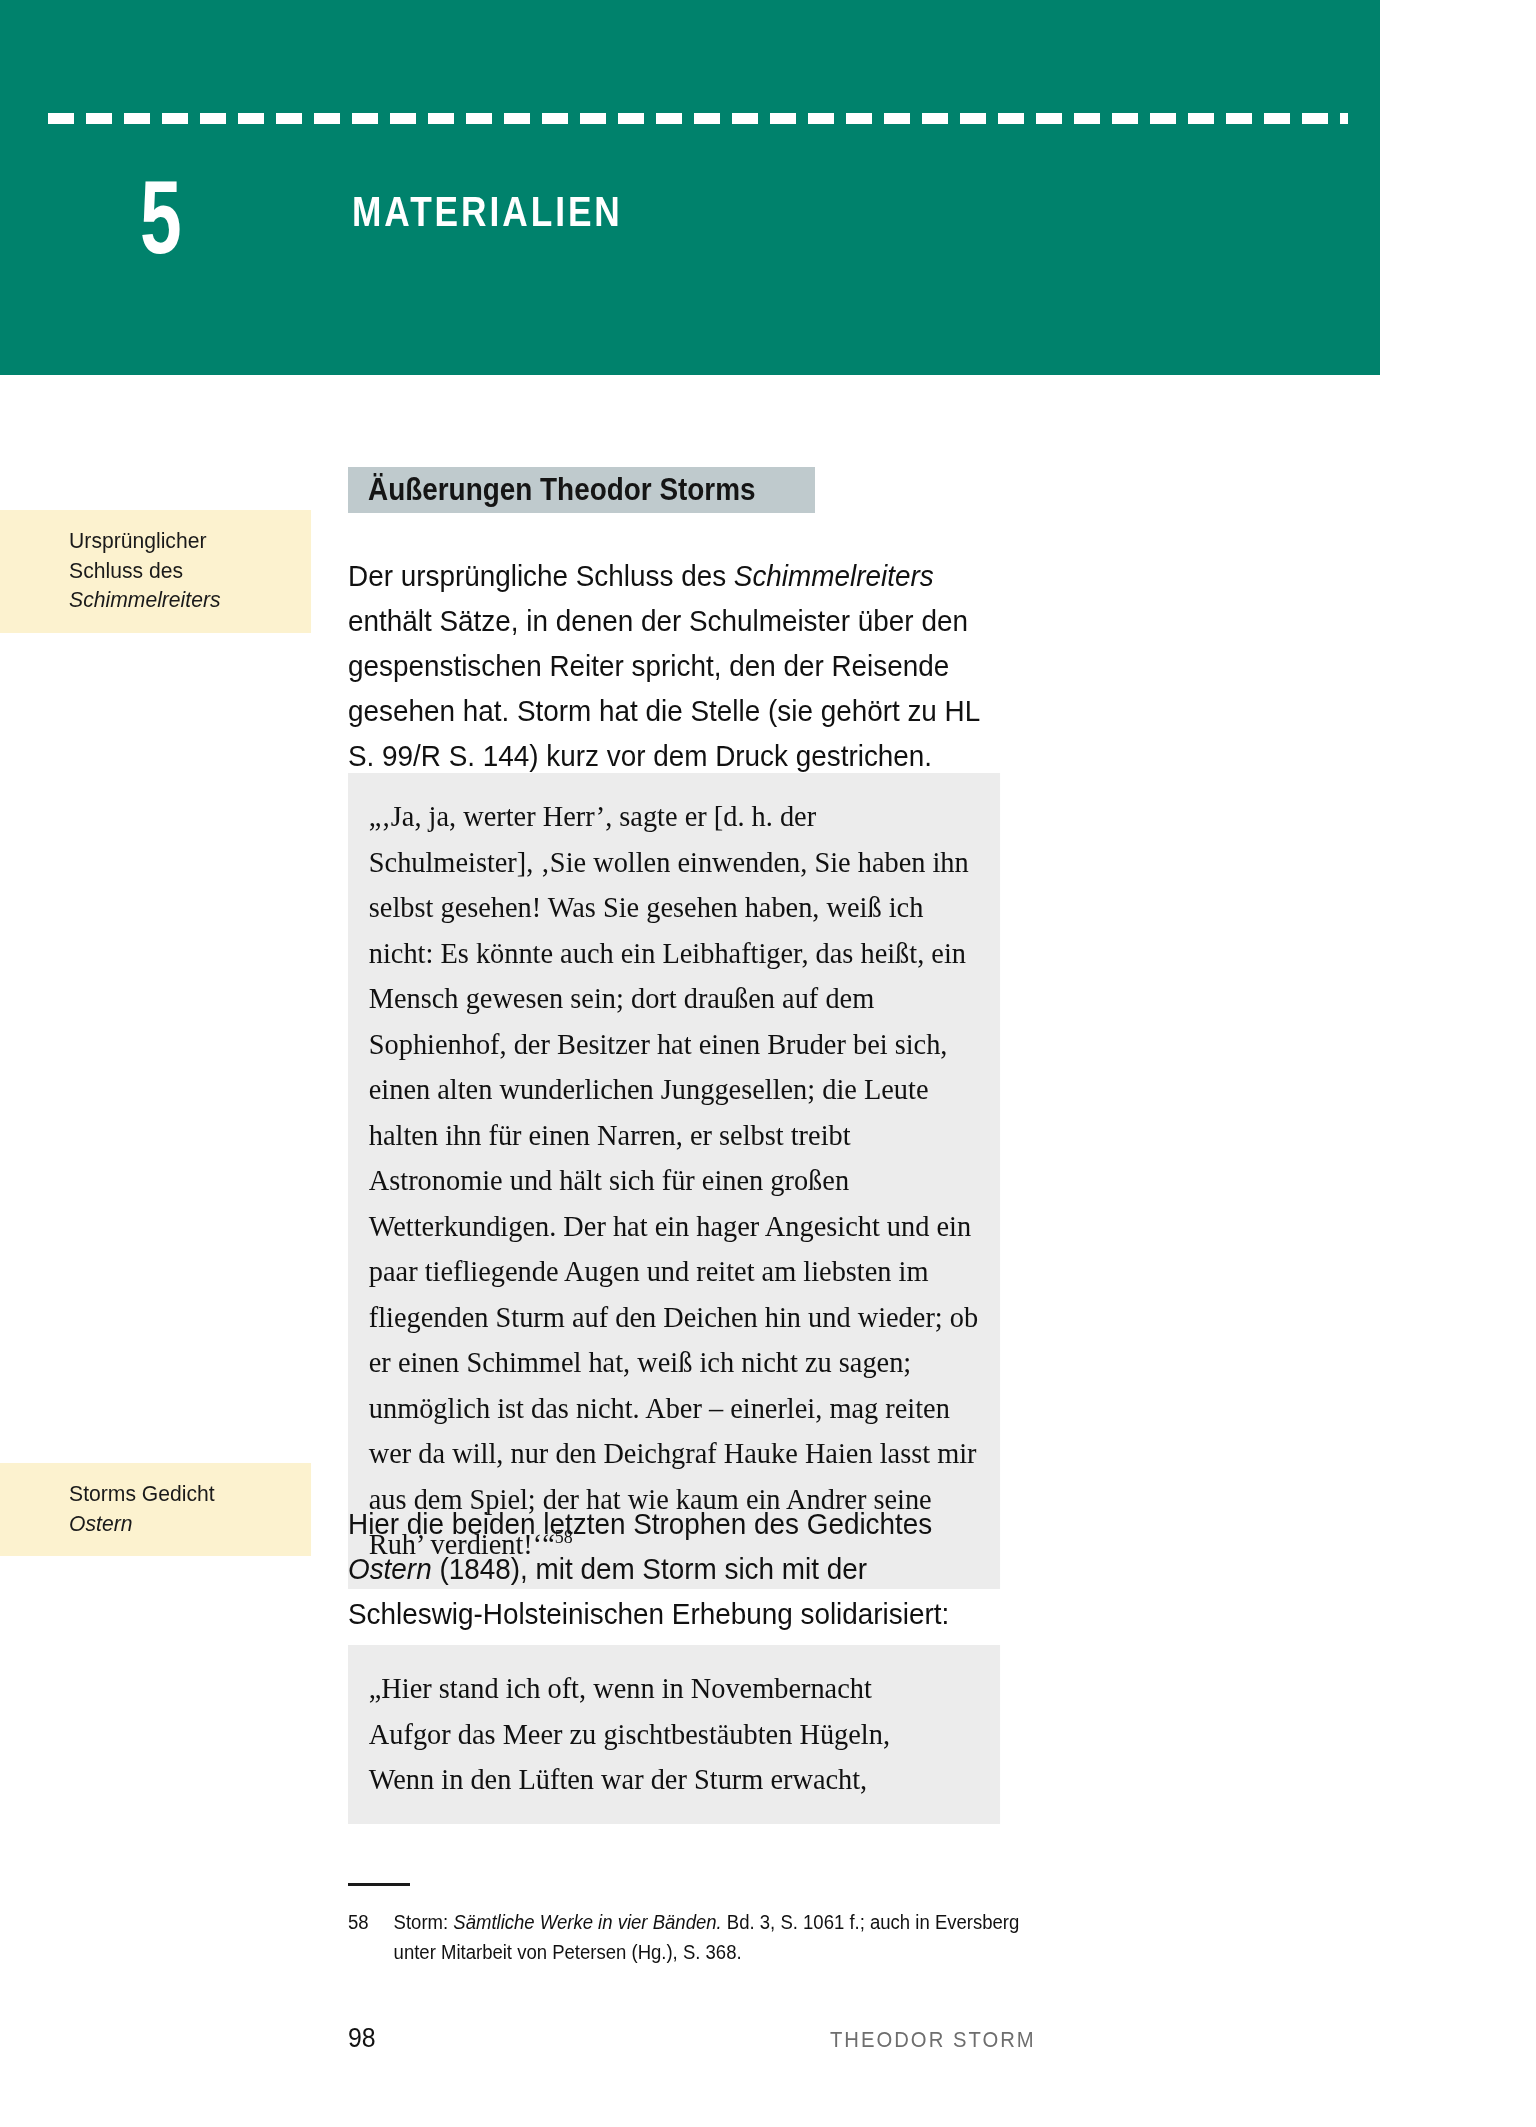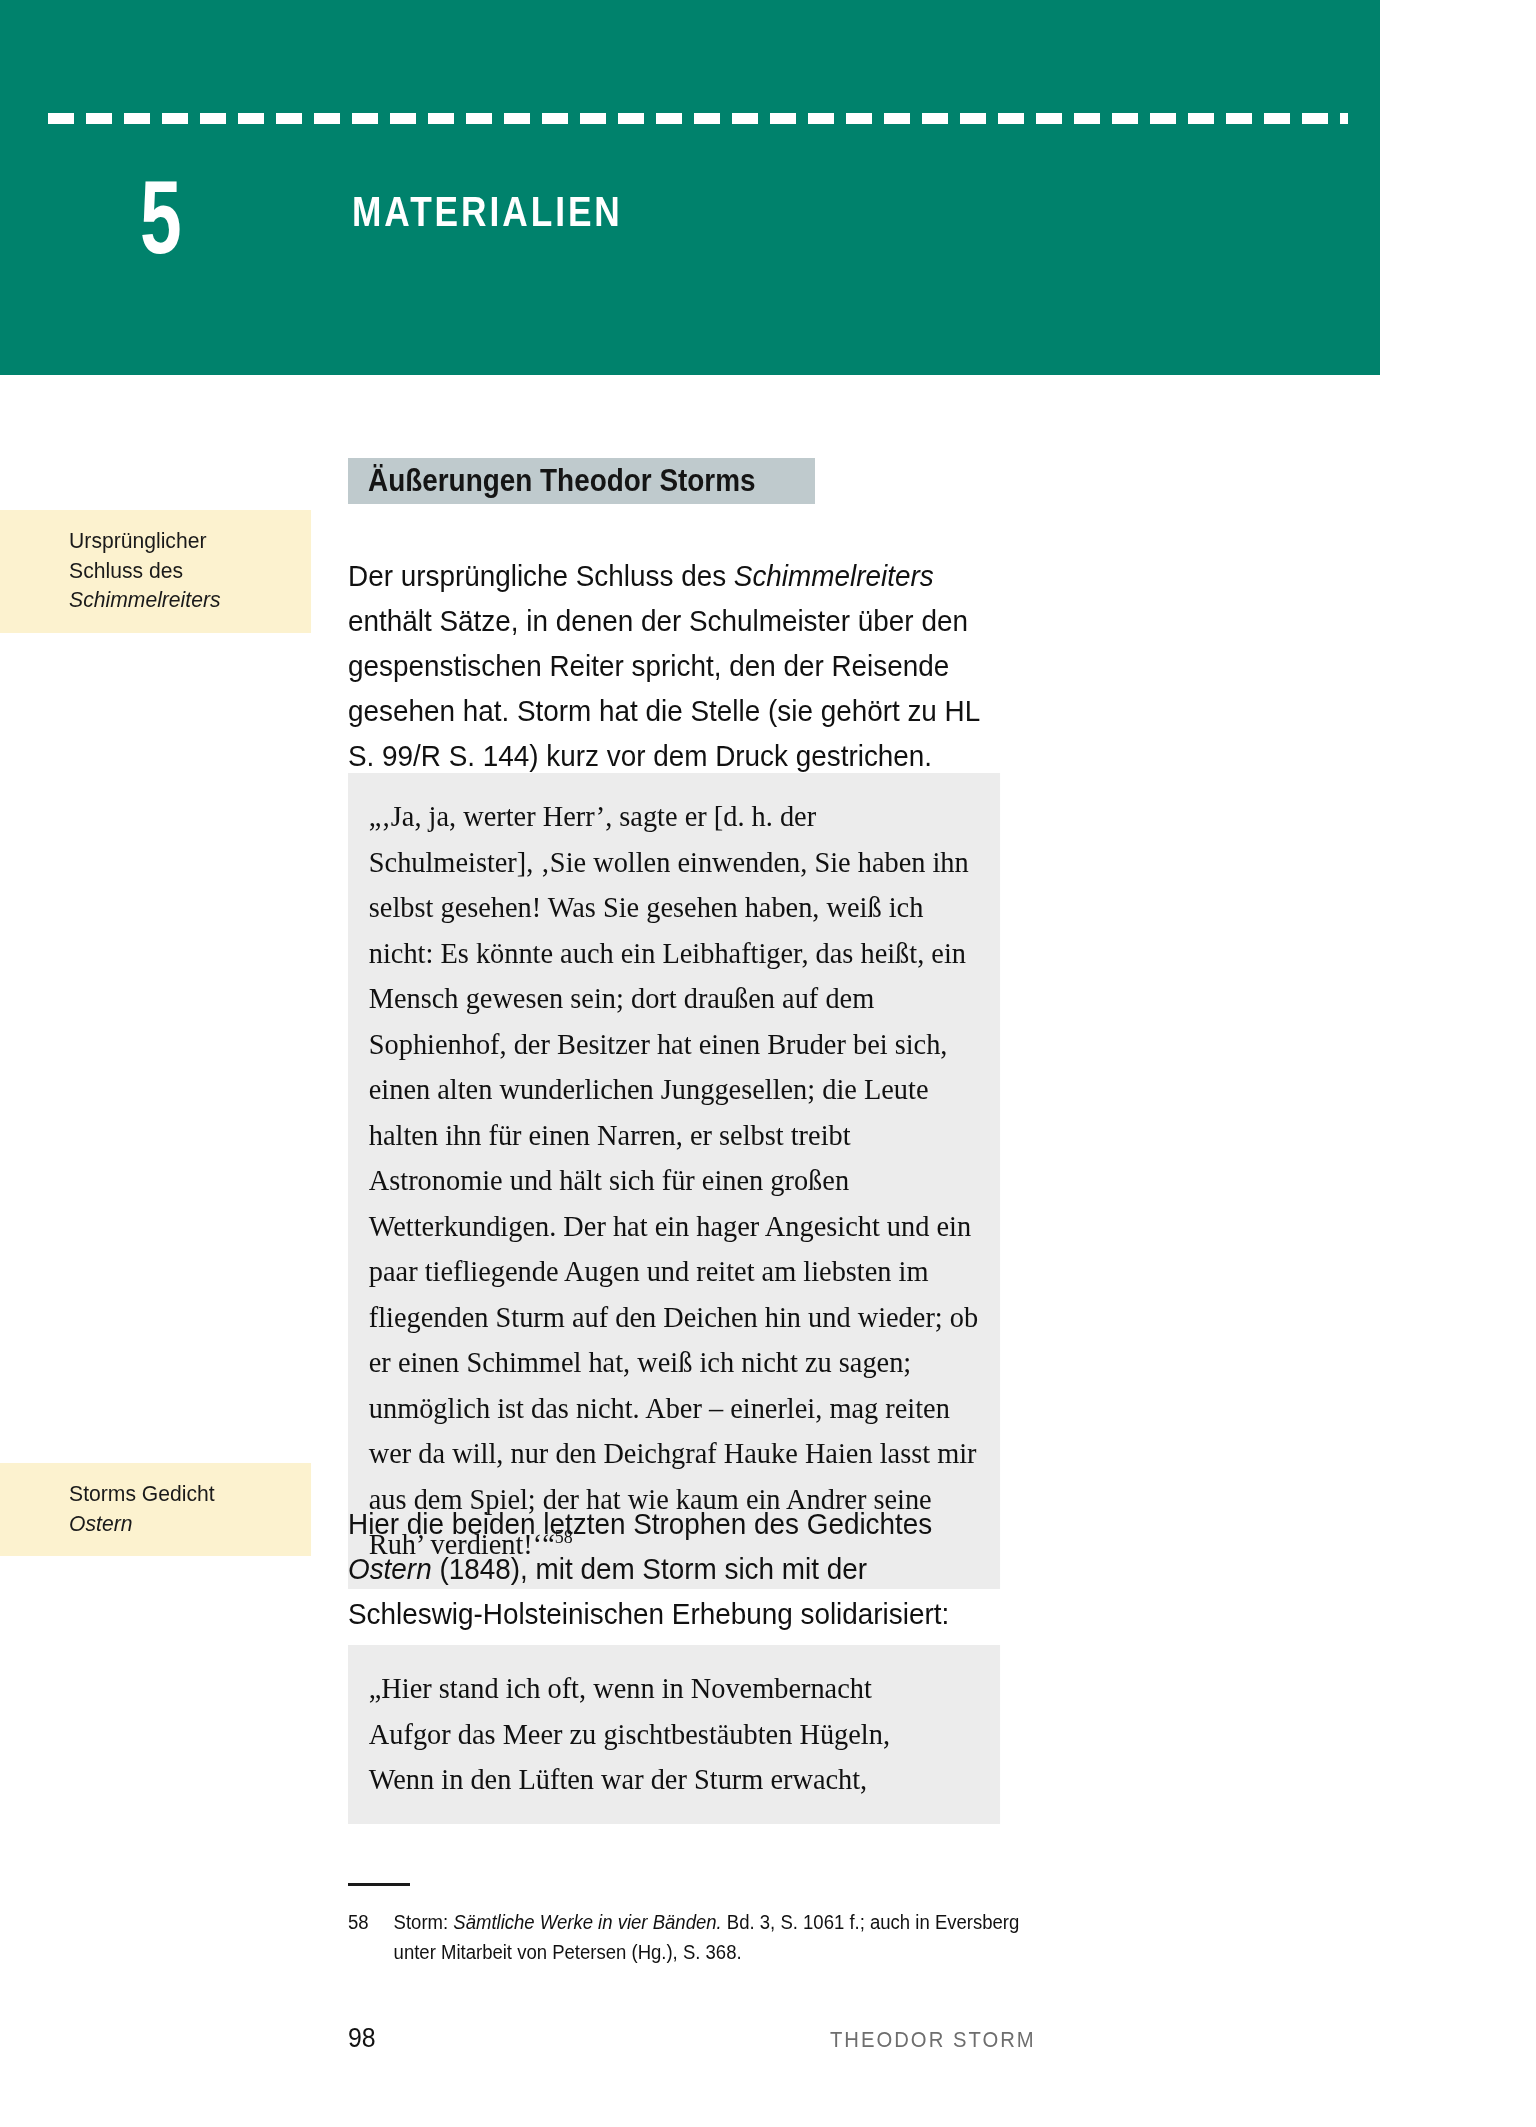--- a/index.html
+++ b/index.html
@@ -80,21 +80,21 @@
     position: absolute;
     left: 0;
     top: 375px;
     width: 1536px;
   }
 
   
   .section-heading {
     position: absolute;
     left: 348px;
-    top: 83px;
+    top: 92px;
     height: 46px;
     background: #bfcacd;
     padding: 3px 16px 4px 20px;
     display: inline-block;
   }
   .section-heading span {
     font-family: "Liberation Sans", sans-serif;
     font-size: 31px;
     font-weight: 700;
     color: #151515;

